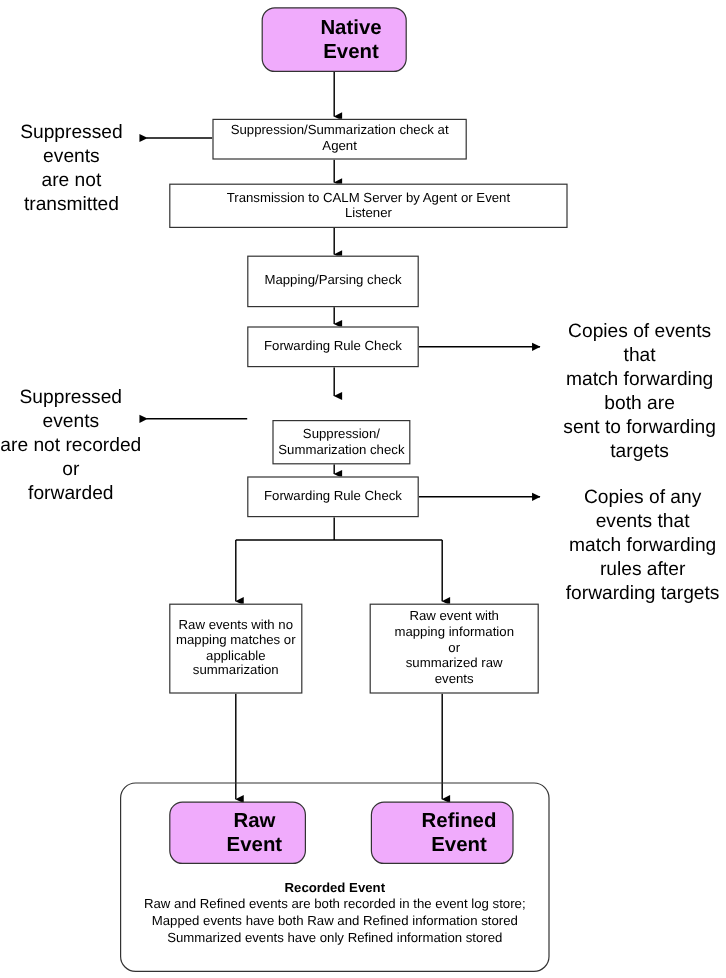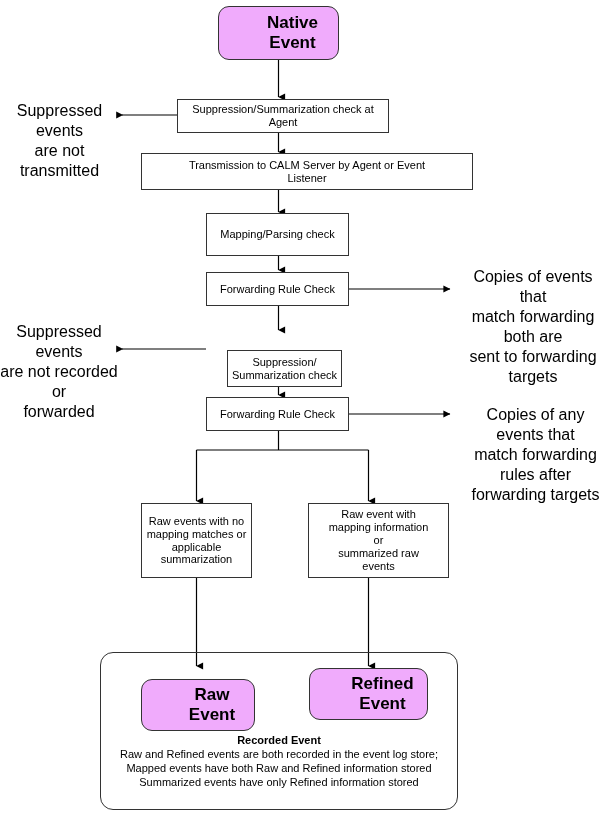--- a/index.html
+++ b/index.html
@@ -177,21 +177,21 @@
       <span class="nl">Raw event with</span>
       <span class="nl">mapping information</span>
       <span class="nl">or</span>
       <span class="nl">summarized raw</span>
       <span class="nl">events</span>
     </span>
   </div>
 
   <div class="node container-node" style="left:100px; top:652px; width:358px; height:158px;"></div>
 
-  <div class="node round-node" style="left:141px; top:668px; width:114px; height:52px;margin-top:11px;">
+  <div class="node round-node" style="left:141px; top:668px; width:114px; height:52px;">
     <span>Raw Event</span>
   </div>
 
   <div class="node round-node" style="left:309px; top:668px; width:119px; height:52px;">
     <span>Refined Event</span>
   </div>
 
   <div class="caption" style="left:100px; top:733px; width:358px;">
     <span class="caption-title">Recorded Event</span>
     <span class="caption-line">Raw and Refined events are both recorded in the event log store;</span>

